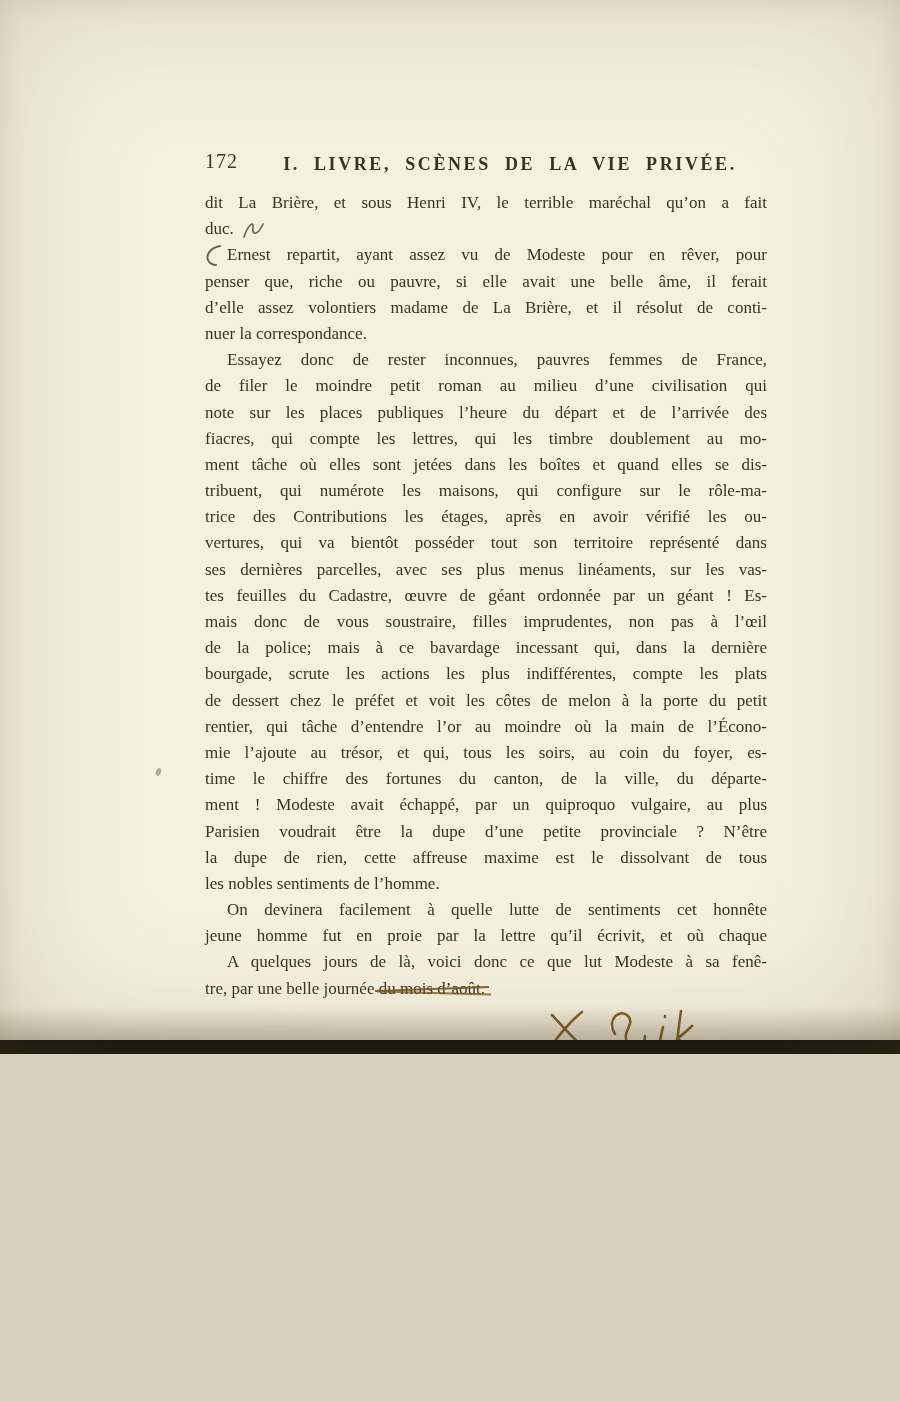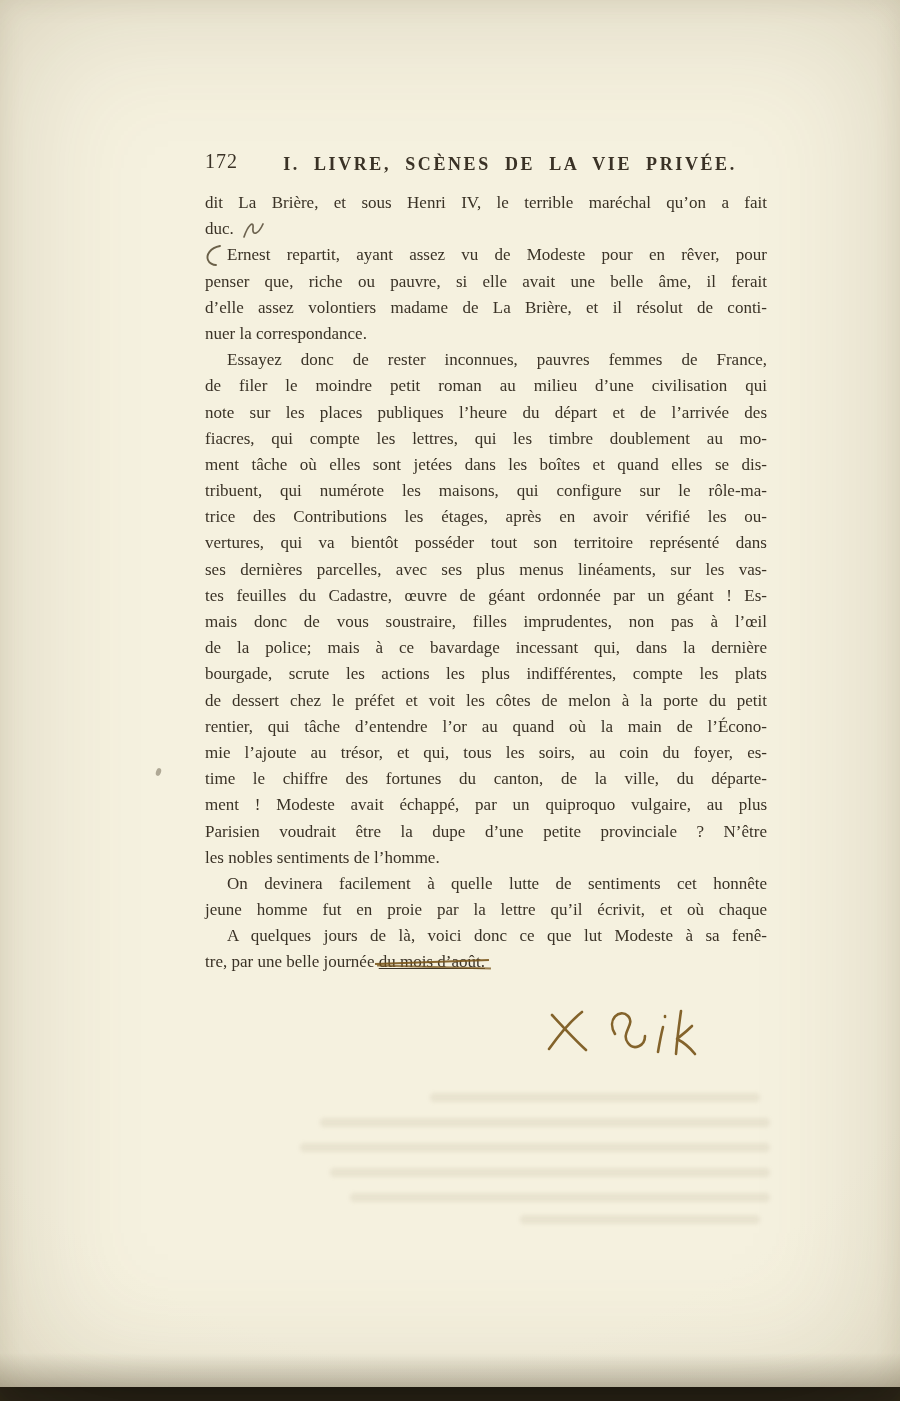--- a/index.html
+++ b/index.html
@@ -1,36 +1,36 @@
 <!DOCTYPE html>
 <html><head>
 <meta charset="utf-8">
 <style>
   html,body{margin:0;padding:0;background:#d8d2bd;}
   .page{
-    position:relative;width:900px;height:1401px;overflow:hidden;
+    position:relative;width:900px;height:1054px;overflow:hidden;
     background:radial-gradient(ellipse 130% 100% at 48% 42%, #f5f1df 55%, #ece7d2 85%, #e0dac2 100%);
     font-family:"Liberation Serif","DejaVu Serif",serif;color:#3a3226;
   }
   .page::after{
     content:"";position:absolute;inset:0;pointer-events:none;
     box-shadow:inset 0 0 140px rgba(110,92,55,.22), inset 0 0 26px rgba(110,92,55,.13);
   }
   .running-head{position:absolute;left:205px;top:150px;width:562px;height:26px;}
   .pagenum{position:absolute;left:0;top:0;font-size:20px;letter-spacing:1px;}
   .head-title{
     position:absolute;left:48px;right:0;top:4px;text-align:center;
     font-size:18px;font-weight:bold;letter-spacing:2.6px;word-spacing:7px;
   }
   .text-block{position:absolute;left:205px;top:190px;width:562px;font-size:17px;}
   .line{height:26.2px;line-height:26.2px;text-align:justify;text-align-last:justify;}
   .line.end{text-align-last:left;}
   .line.indent{text-indent:22px;}
   .final-line{height:26.2px;line-height:26.2px;text-align:left;white-space:nowrap;}
-  .struck{position:relative;display:inline-block;text-decoration:underline;}
+  .struck{position:relative;display:inline-block;}
   .struck::before{
     content:"";position:absolute;left:-4px;right:-4px;top:46%;height:2.4px;
     background:#7a571c;transform:rotate(-2deg);opacity:.9;
   }
   .struck::after{
     content:"";position:absolute;left:-2px;right:-6px;top:62%;height:2px;
     background:#7a571c;transform:rotate(1.6deg);opacity:.75;
   }
   .annot{position:absolute;pointer-events:none;}
   .annot path{fill:none;stroke-linecap:round;stroke-linejoin:round;}
@@ -76,25 +76,26 @@
         <div class="line">ment tâche où elles sont jetées dans les boîtes et quand elles se dis-</div>
         <div class="line">tribuent, qui numérote les maisons, qui configure sur le rôle-ma-</div>
         <div class="line">trice des Contributions les étages, après en avoir vérifié les ou-</div>
         <div class="line">vertures, qui va bientôt posséder tout son territoire représenté dans</div>
         <div class="line">ses dernières parcelles, avec ses plus menus linéaments, sur les vas-</div>
         <div class="line">tes feuilles du Cadastre, œuvre de géant ordonnée par un géant ! Es-</div>
         <div class="line">mais donc de vous soustraire, filles imprudentes, non pas à l’œil</div>
         <div class="line">de la police; mais à ce bavardage incessant qui, dans la dernière</div>
         <div class="line">bourgade, scrute les actions les plus indifférentes, compte les plats</div>
         <div class="line">de dessert chez le préfet et voit les côtes de melon à la porte du petit</div>
-        <div class="line">rentier, qui tâche d’entendre l’or au quand où la main de l’Écono-</div>
+        <div class="line">rentier, qui tâche d’entendre l’or au moindre où la main de l’Écono-</div>
         <div class="line">mie l’ajoute au trésor, et qui, tous les soirs, au coin du foyer, es-</div>
         <div class="line">time le chiffre des fortunes du canton, de la ville, du départe-</div>
         <div class="line">ment ! Modeste avait échappé, par un quiproquo vulgaire, au plus</div>
         <div class="line">Parisien voudrait être la dupe d’une petite provinciale ? N’être</div>
+        <div class="line">la dupe de rien, cette affreuse maxime est le dissolvant de tous</div>
         <div class="line end">les nobles sentiments de l’homme.</div>
         <div class="line indent">On devinera facilement à quelle lutte de sentiments cet honnête</div>
         <div class="line">jeune homme fut en proie par la lettre qu’il écrivit, et où chaque</div>
         <div class="line indent">A quelques jours de là, voici donc ce que lut Modeste à sa fenê-</div>
       </div>
     <div class="final-line"><span>tre, par une belle journée </span><span class="struck">du mois d’août.</span></div>
   </main>
 
   <svg class="annot" style="left:240px;top:216px;" width="28" height="28" viewBox="0 0 28 28">
     <path d="M4 21 C8 9 14 4 13 12 C12 20 18 19 23 8" stroke="#6e6450" stroke-width="1.7"></path>

